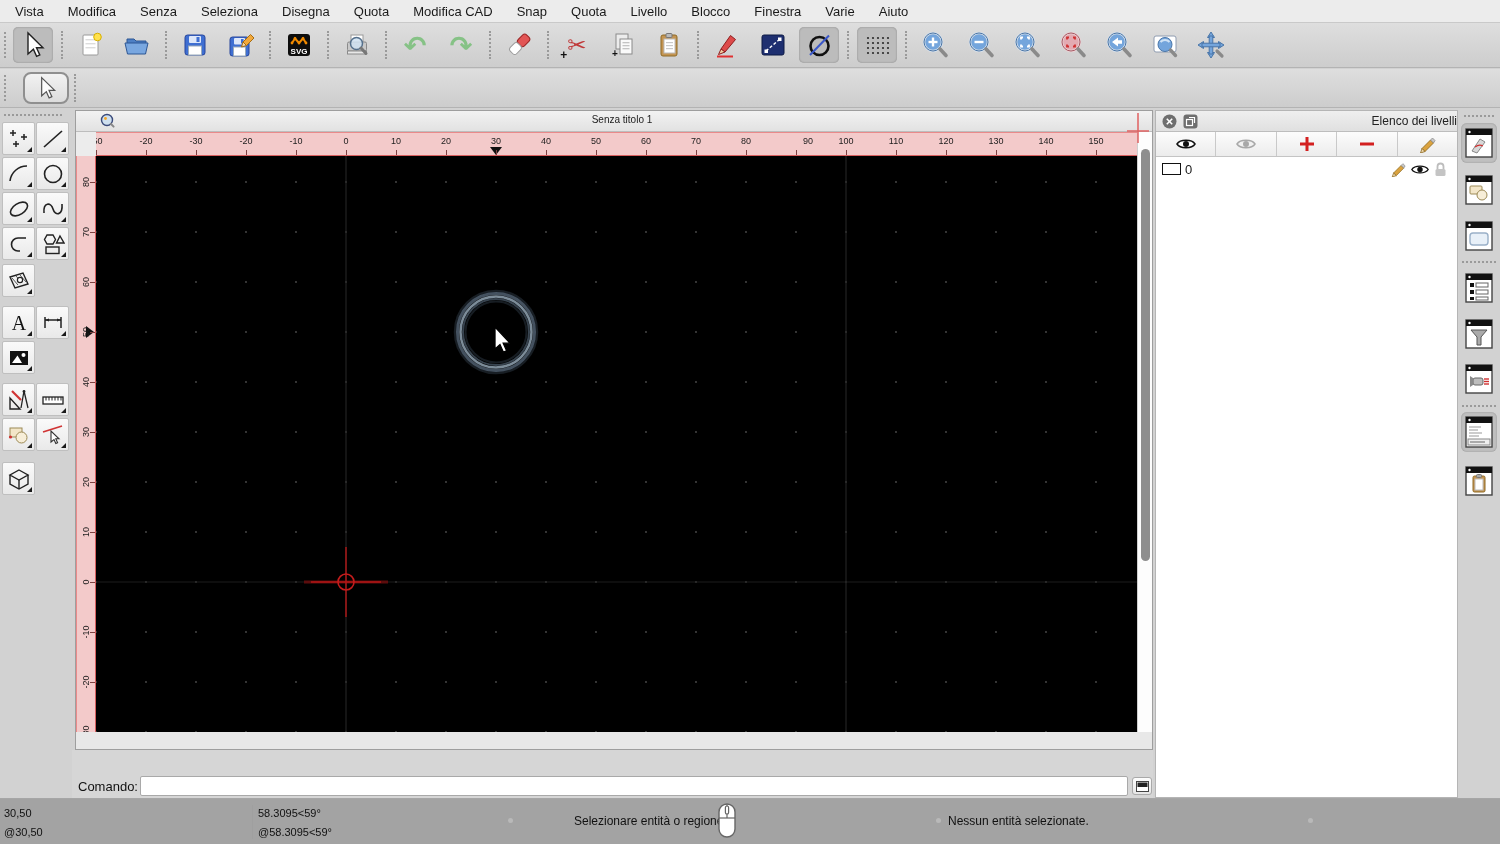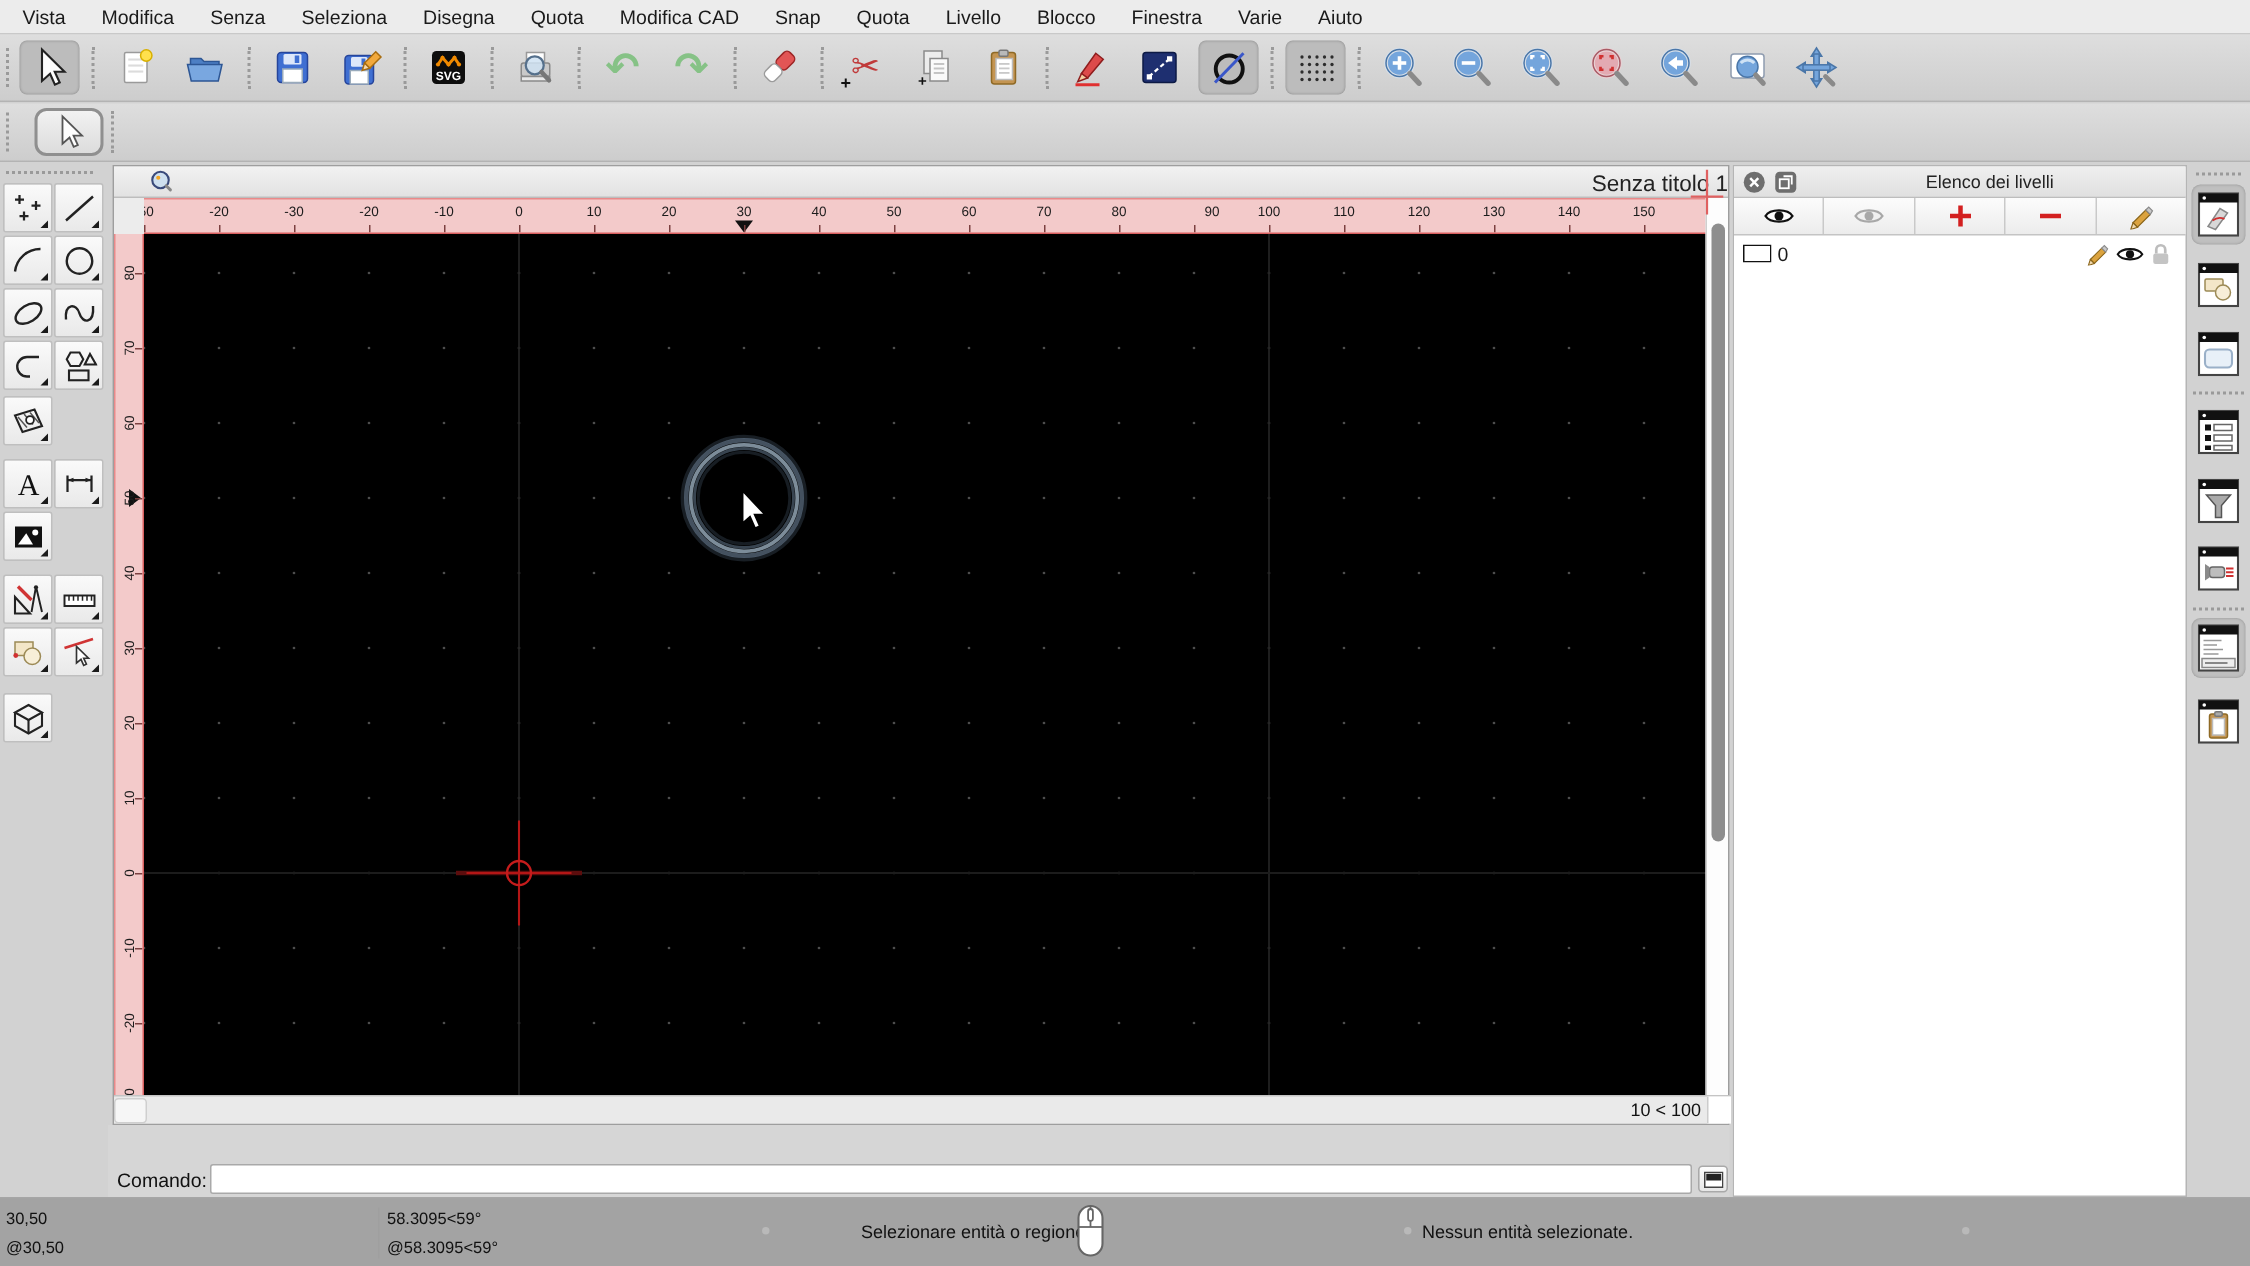--- a/index.html
+++ b/index.html
@@ -27,21 +27,21 @@
 
   
   #palette { position:absolute; left:0; top:108px; width:72px; height:736px; }
   #palette .hdots { position:absolute; left:4px; top:6px; width:58px; border-top:2px dotted #9a9a9a; }
   .pbtn { position:absolute; width:33px; height:33px; background:linear-gradient(#fafafa,#e9e9e9); border:1px solid #bfbfbf; border-radius:2px; display:flex; align-items:center; justify-content:center; }
   .pbtn .corner { position:absolute; right:2px; bottom:2px; width:0; height:0; border-left:5px solid transparent; border-bottom:5px solid #1a1a1a; }
 
   
   #docwin { position:absolute; left:75px; top:110px; width:1078px; height:640px; background:#e8e8e8; border:1px solid #9e9e9e; }
   #doc-titlebar { position:absolute; left:0; top:0; width:100%; height:21px; background:linear-gradient(#f2f2f2,#e2e2e2); border-bottom:1px solid #bdbdbd; }
-  #doc-title { position:absolute; left:16px; right:0; top:3px; text-align:right; font-size:15px; color:#222; }
+  #doc-title { position:absolute; left:16px; right:0; top:3px; text-align:center; font-size:10px; color:#222; }
   #doc-icon { position:absolute; left:24px; top:2px; }
   #hruler { position:absolute; left:20px; top:21px; width:1043px; height:24px; background:#f3caca; border-top:1px solid #e98a8a; border-bottom:1px solid #d95f5f; overflow:hidden; }
   #vruler { position:absolute; left:0; top:45px; width:20px; height:576px; background:#f3caca; border-left:1px solid #e98a8a; border-right:1px solid #d95f5f; overflow:hidden; }
   #ruler-corner { position:absolute; left:0; top:21px; width:20px; height:24px; background:#ececec; }
   .rlabel { position:absolute; top:3px; transform:translateX(-50%); font-size:9px; color:#1c1c1c; }
   .rtick { position:absolute; bottom:0; width:1px; height:5px; background:#7c4040; }
   .vlabel { position:absolute; left:9px; transform:translate(-50%,-50%) rotate(-90deg); font-size:9px; color:#1c1c1c; }
   .vtick { position:absolute; right:0; width:5px; height:1px; background:#7c4040; }
   #hmarker { position:absolute; top:14px; left:400px; margin-left:-6px; width:0; height:0; border-left:6px solid transparent; border-right:6px solid transparent; border-top:8px solid #111; }
   #vmarker { position:absolute; top:176px; right:1px; margin-top:-6px; width:0; height:0; border-top:6px solid transparent; border-bottom:6px solid transparent; border-left:8px solid #111; }
@@ -58,21 +58,21 @@
   #cmd-history { position:absolute; left:3px; top:0; width:1078px; height:22px; background:#fff; border:1px solid #bdbdbd; font-size:13px; color:#1d1dd6; padding:3px 0 0 8px; }
   #cmd-history .lbl { font-style:italic; }
   #cmd-row { position:absolute; left:0; top:24px; width:1081px; height:24px; }
   #cmd-label { position:absolute; left:6px; top:5px; font-size:13px; color:#111; }
   #cmd-input { position:absolute; left:68px; top:2px; width:988px; height:20px; background:#fff; border:1px solid #a9a9a9; border-radius:2px; font-size:13px; font-family:"Liberation Sans",sans-serif; padding:0 4px; }
   #cmd-btn { position:absolute; left:1060px; top:3px; width:20px; height:18px; background:linear-gradient(#fdfdfd,#e6e6e6); border:1px solid #a9a9a9; border-radius:3px; display:flex; align-items:center; justify-content:center; }
 
   
   #rightpanel { position:absolute; left:1155px; top:110px; width:303px; height:688px; background:#fff; border:1px solid #b5b5b5; }
   #rp-titlebar { position:relative; height:21px; background:linear-gradient(#efefef,#e0e0e0); border-bottom:1px solid #bdbdbd; }
-  #rp-title { position:absolute; left:0; right:0; top:3px; text-align:center; font-size:12px; color:#222;padding-left:40px; }
+  #rp-title { position:absolute; left:0; right:0; top:3px; text-align:right; font-size:12px; color:#222;padding-left:40px; }
   #rp-toolbar { display:flex; height:25px; border-bottom:1px solid #c4c4c4; background:linear-gradient(#fcfcfc,#ececec); }
   #rp-toolbar .cell { flex:1; display:flex; align-items:center; justify-content:center; border-right:1px solid #c9c9c9; }
   #rp-toolbar .cell:last-child { border-right:none; }
   #layer-row { display:flex; align-items:center; height:24px; padding:0 6px; font-size:13px; }
   #layer-row .spacer { flex:1; }
   #layer-row > * { margin-right:4px; }
 
   
   #rightstrip { position:absolute; left:1458px; top:108px; width:42px; height:736px; }
   #rightstrip .hdots { position:absolute; left:6px; top:7px; width:30px; border-top:2px dotted #9a9a9a; }
@@ -611,25 +611,20 @@
 
   <div id="vscroll">
     <div id="vscroll-thumb"></div>
   </div>
 
   <svg class="redcross" style="position:absolute; right:3px; top:2px;" width="22" height="32">
     <line x1="11" y1="0" x2="11" y2="30"></line>
       <line x1="0" y1="18" x2="22" y2="18"></line>
   </svg>
 
-  <div id="hscrollrow">
-    <div id="hscroll-thumb"></div>
-    <div id="grid-status">10 &lt; 100</div>
-    <div id="scroll-corner"></div>
-  </div>
 </div>
 
 <div id="console">
   <div id="cmd-row">
     <span id="cmd-label">Comando:</span>
     <input id="cmd-input" type="text" placeholder="" style="">
     <div id="cmd-btn">
       <svg width="13" height="11" viewBox="0 0 13 11">
           <rect x="0.5" y="0.5" width="12" height="10" fill="#fff" stroke="#444"></rect>
           <rect x="1.5" y="1.5" width="10" height="4.5" fill="#222"></rect>

